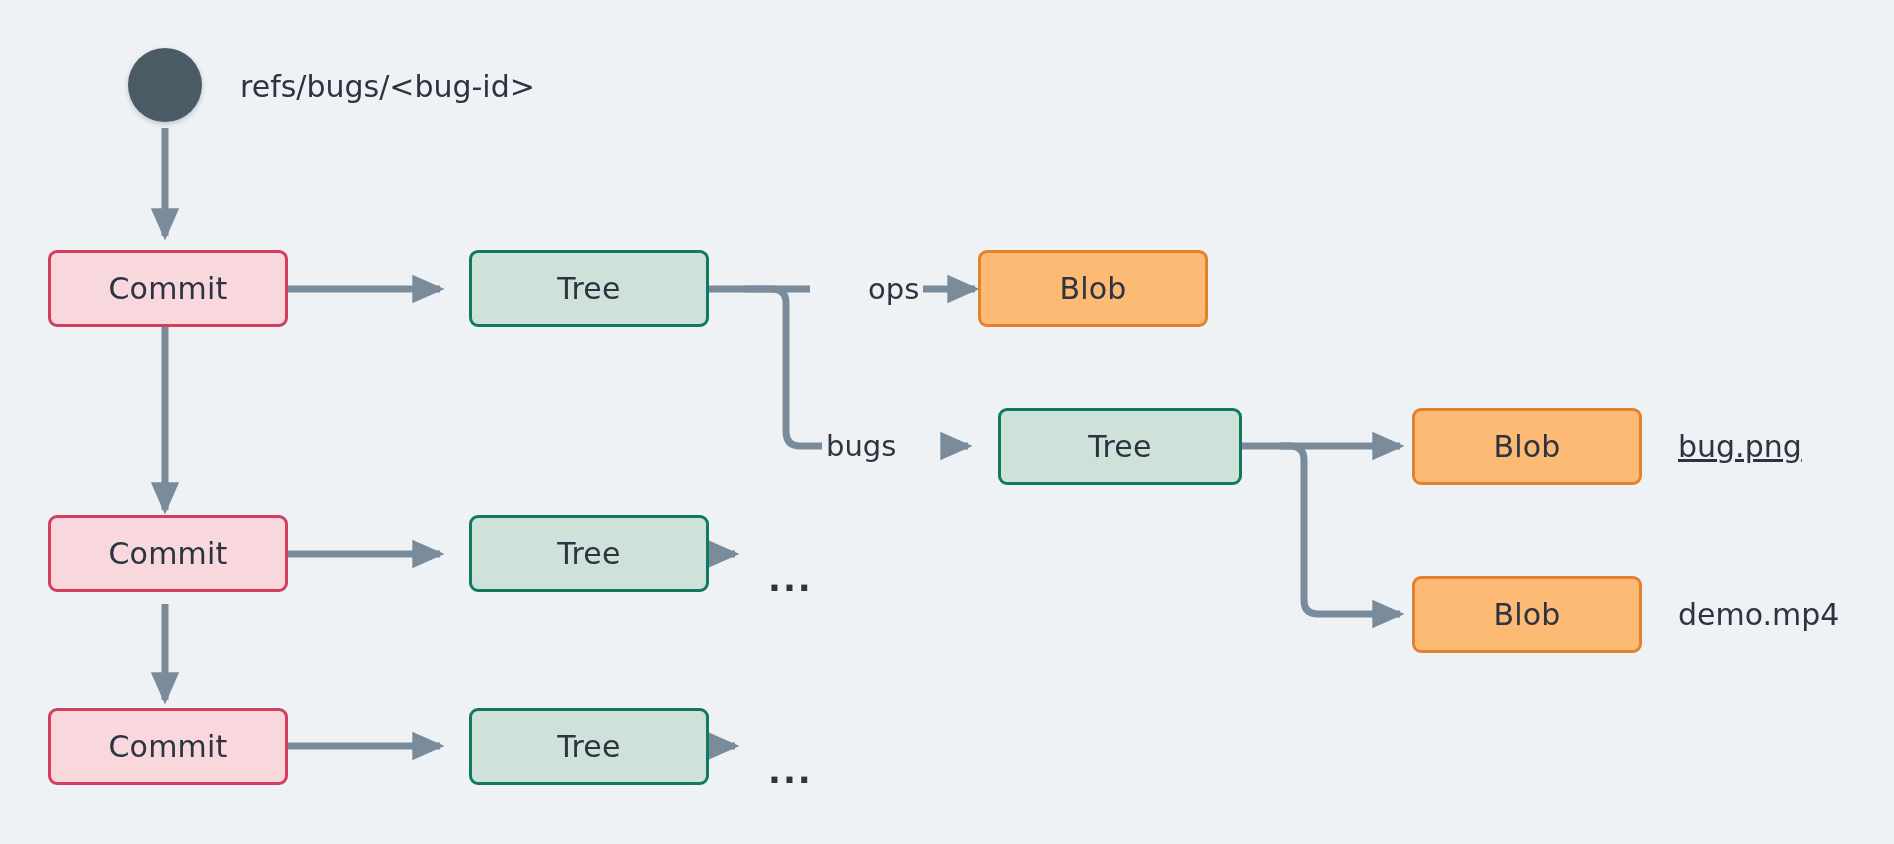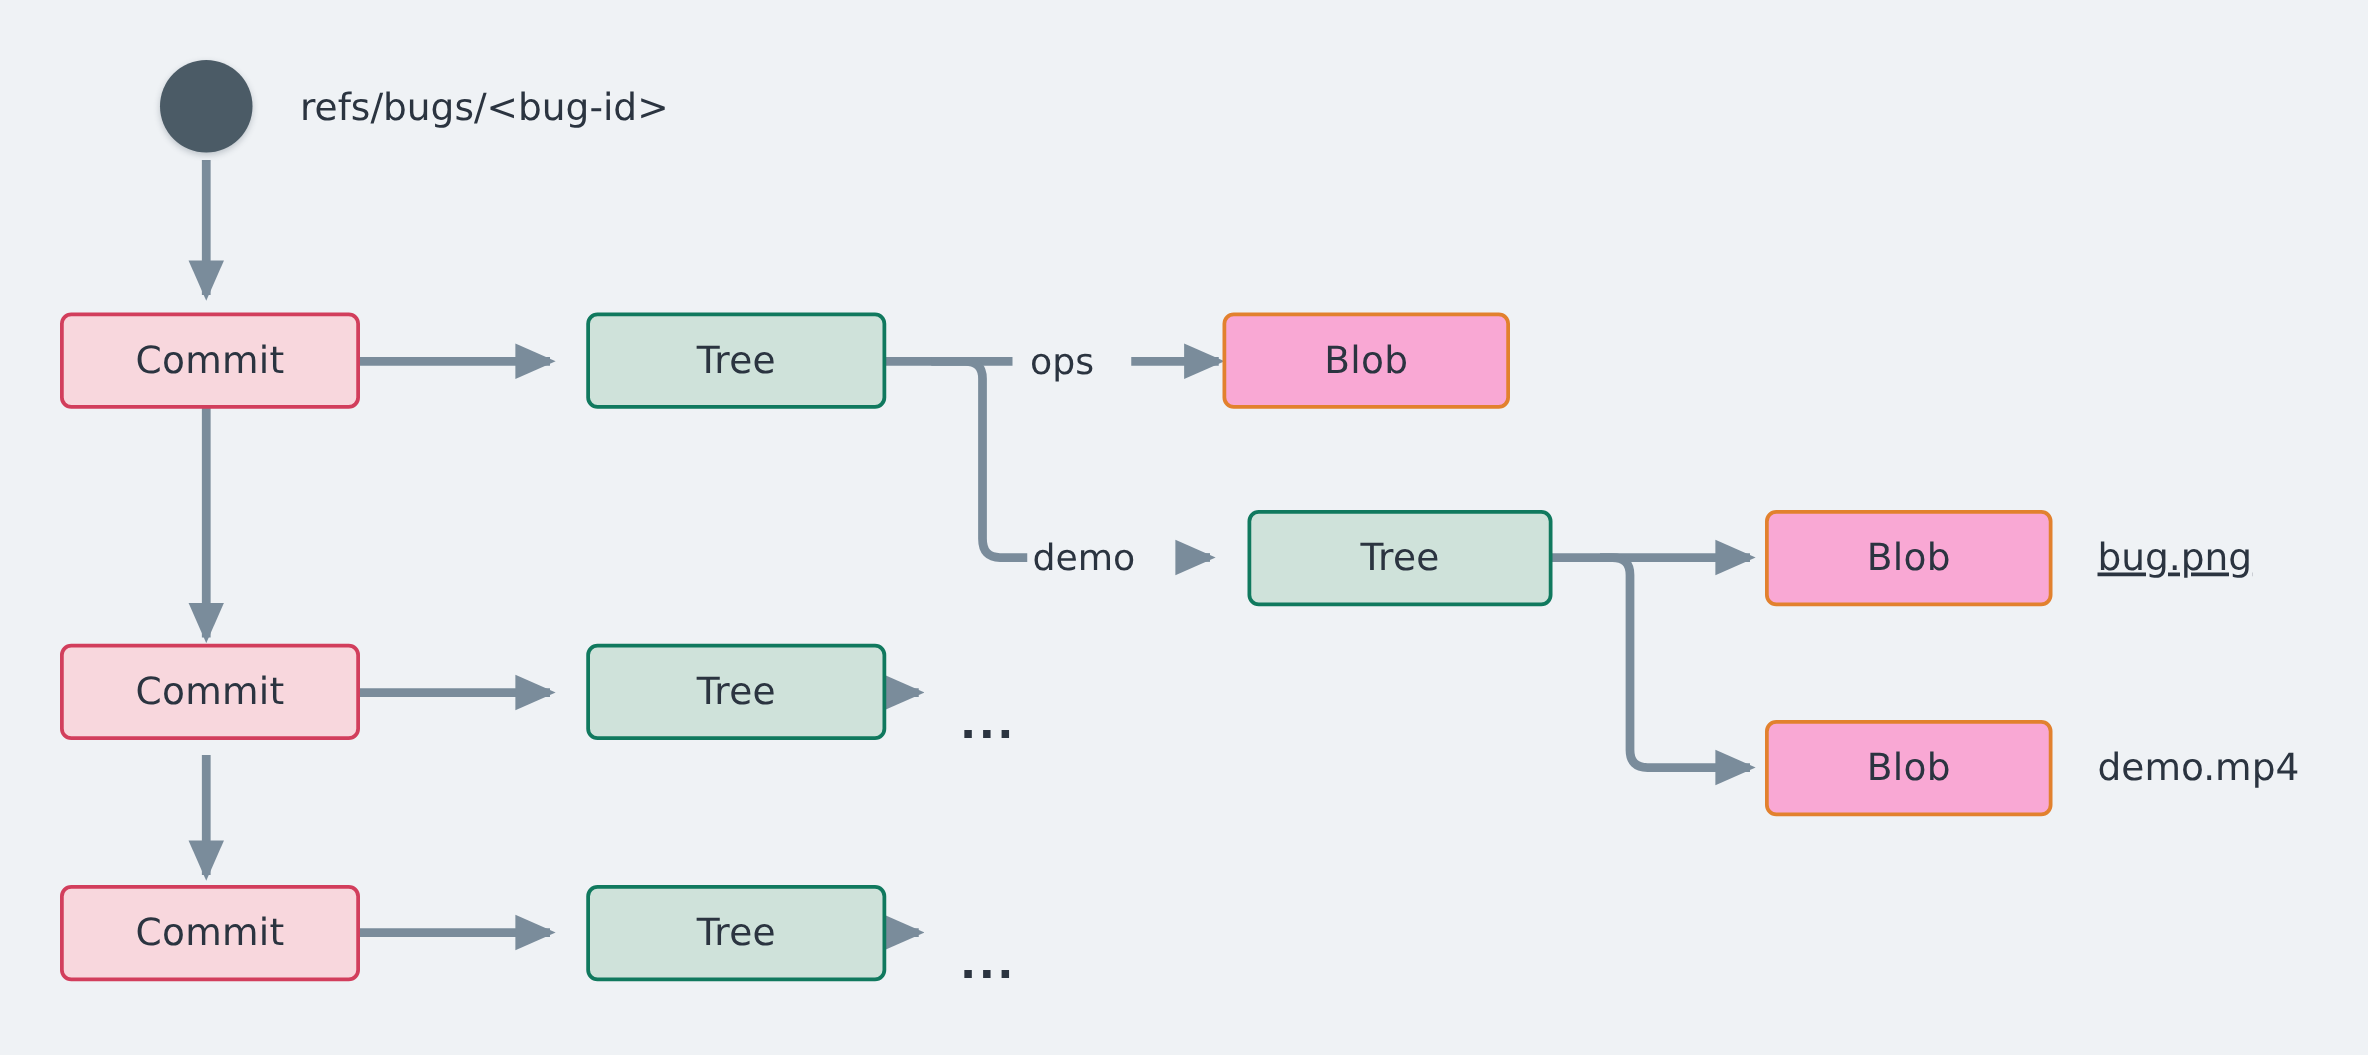--- a/index.html
+++ b/index.html
@@ -44,21 +44,21 @@
   .node.commit {
     background: #f8d7dd;
     border-color: #d23e5c;
   }
   .node.tree {
     background: #cfe2da;
     border-color: #10795e;
     margin-left: 20px;
   }
   .node.blob {
-    background: #f9a8d4;
+    background: #fdba74;
     border-color: #e2812e;
   }
   .ref-dot {
     position: absolute;
     border-radius: 50%;
     background: #4b5b66;
     box-shadow: 0 2px 5px rgba(40,55,70,0.25);
   }
   .plain-label {
     position: absolute;
@@ -136,22 +136,22 @@
   <div class="node commit" style="left:48px; top:515px; width:240px; height:77px;">Commit</div>
   <div class="node commit" style="left:48px; top:708px; width:240px; height:77px;">Commit</div>
 
   <div class="node tree" style="left:449px; top:250px; width:240px; height:77px;">Tree</div>
   <div class="node tree" style="left:449px; top:515px; width:240px; height:77px;">Tree</div>
   <div class="node tree" style="left:449px; top:708px; width:240px; height:77px;">Tree</div>
 
   <div class="ellipsis" style="left:768px; top:562px;">...</div>
   <div class="ellipsis" style="left:768px; top:754px;">...</div>
 
-  <div class="edge-label" style="left:820px; top:275px;">ops</div>
-  <div class="edge-label" style="left:822px; top:432px;">demo</div>
+  <div class="edge-label" style="left:864px; top:275px;">ops</div>
+  <div class="edge-label" style="left:822px; top:432px;">bugs</div>
 
   <div class="node blob" style="left:978px; top:250px; width:230px; height:77px;">Blob</div>
 
   <div class="node tree" style="left:978px; top:408px; width:244px; height:77px;">Tree</div>
 
   <div class="node blob" style="left:1412px; top:408px; width:230px; height:77px;">Blob</div>
   <div class="node blob" style="left:1412px; top:576px; width:230px; height:77px;">Blob</div>
 
   <div class="plain-label" style="left:1678px; top:432px;text-decoration:underline;">bug.png</div>
   <div class="plain-label" style="left:1678px; top:600px;text-align:right;">demo.mp4</div>

